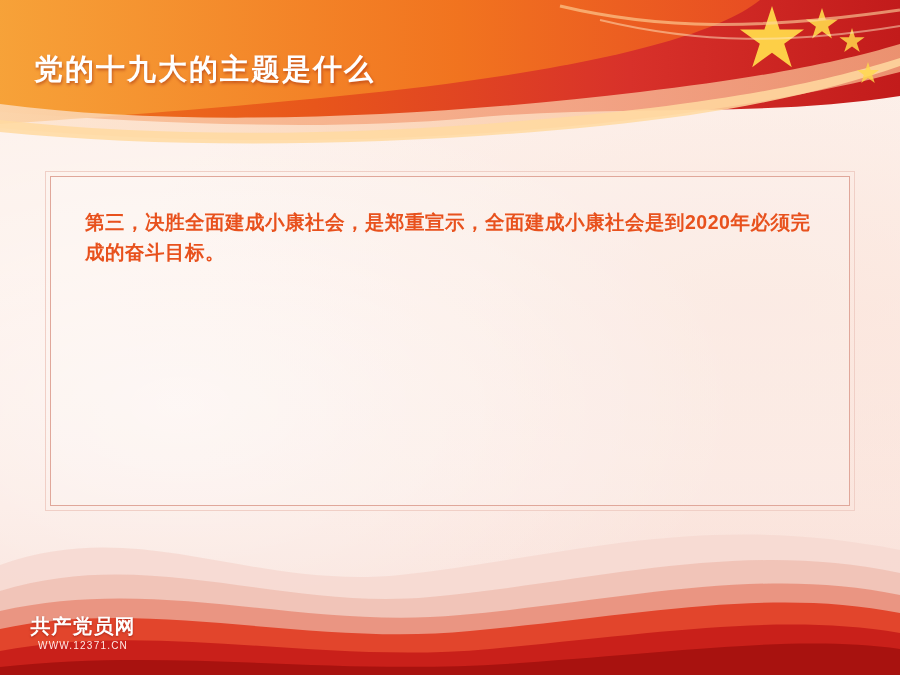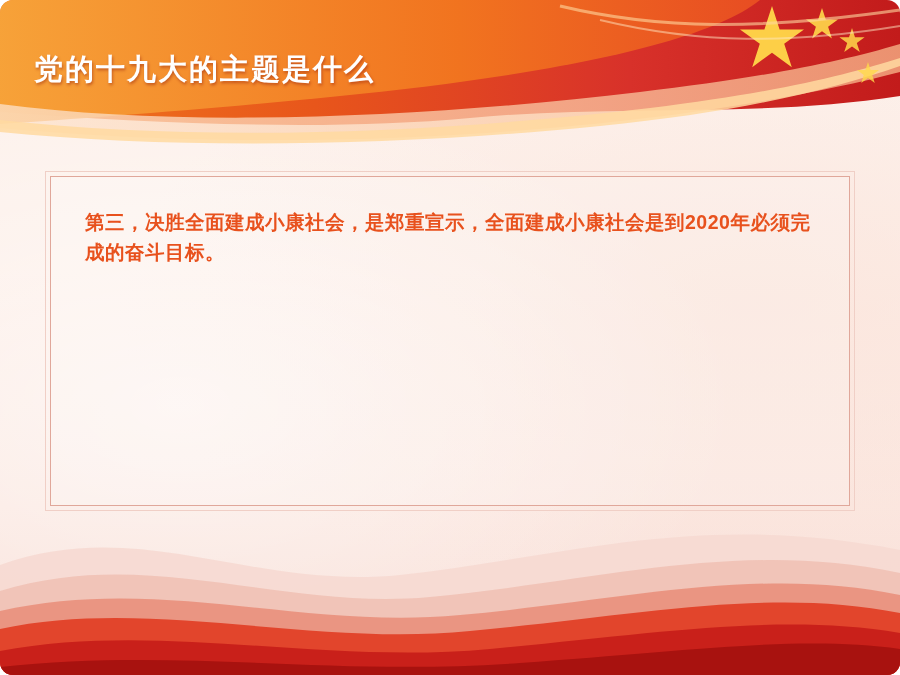--- a/index.html
+++ b/index.html
@@ -7,21 +7,20 @@
     padding: 0;
     background: #ffffff;
   }
   .slide {
     position: relative;
     width: 900px;
     height: 675px;
     overflow: hidden;
     font-family: "Liberation Sans", sans-serif;
     background: linear-gradient(180deg, #fdf4ef 0%, #fdf0ea 40%, #fbe7e0 75%, #f7ddd5 100%);
-    border-radius: 13px;
   }
 
   
   .bg-texture {
     position: absolute;
     inset: 0;
     background:
       radial-gradient(ellipse at 20% 60%, rgba(255,255,255,0.55) 0%, rgba(255,255,255,0) 55%),
       radial-gradient(ellipse at 85% 45%, rgba(250,225,215,0.6) 0%, rgba(255,255,255,0) 60%);
     pointer-events: none;
@@ -172,14 +171,18 @@
     </svg>
     <div class="header-title">党的十九大的主题是什么</div>
   </div>
 
   <div class="content-frame">
     <div class="content-inner">
       <p class="headline">第三，决胜全面建成小康社会，是郑重宣示，全面建成小康社会是到2020年必须完成的奋斗目标。</p>
     </div>
   </div>
 
+  <div class="footer-logo">
+    <div class="logo-text">共产党员网</div>
+    <div class="logo-url">WWW.12371.CN</div>
+  </div>
 
 </div>
 
 </body></html>

